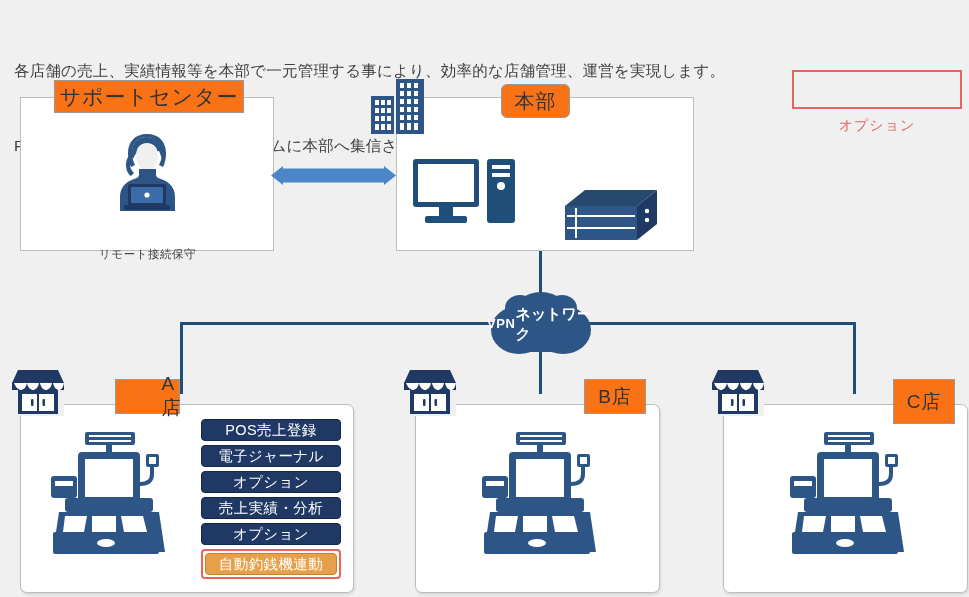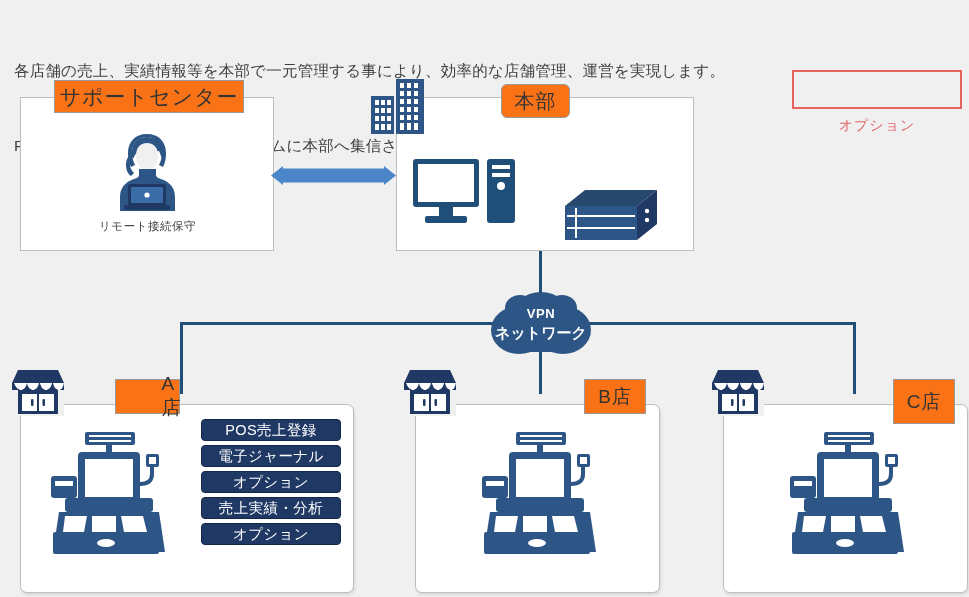--- a/index.html
+++ b/index.html
@@ -60,20 +60,21 @@
   .chip.store { font-size: 19px; letter-spacing: 1px; }
 
   
   .caption {
     position: absolute;
     color: #3f3f3f;
     font-size: 11.5px;
     letter-spacing: 0.5px;
     text-align: center;
     white-space: nowrap;
+    margin-top: 28px;
   }
 
   
   .line-h, .line-v {
     position: absolute;
     background: #1f4e79;
   }
   .line-h { height: 3px; }
   .line-v { width: 3px; }
 
@@ -93,21 +94,21 @@
     top: 288px;
     width: 108px;
     height: 72px;
     z-index: 7;
   }
   .cloud .label {
     position: absolute;
     left: 0; top: 0;
     width: 108px; height: 72px;
     display: flex;
-    flex-direction: column;
+    flex-direction: row;
     align-items: center;
     justify-content: center;
     color: #ffffff;
     line-height: 1.35;
     pointer-events: none;
   }
   .cloud .l1 { font-size: 13px; font-weight: bold; letter-spacing: 0.6px; }
   .cloud .l2 { font-size: 15px; letter-spacing: 0px; font-weight: bold; }
 
   
@@ -365,20 +366,23 @@
       <ellipse cx="61" cy="111" rx="9" ry="4" fill="#ffffff"></ellipse>
     </svg>
   </div>
 
   <div class="featlist">
     <div class="feat std">POS売上登録</div>
     <div class="feat std">電子ジャーナル</div>
     <div class="feat std">オプション</div>
     <div class="feat std">売上実績・分析</div>
     <div class="feat std">オプション</div>
+    <div class="optwrap">
+      <div class="feat opt">自動釣銭機連動</div>
+    </div>
   </div>
 
   <div class="panel rounded" style="left:415px; top:404px; width:245px; height:189px;"></div>
   <div class="chip store" style="left:584px; top:379px; width:62px; height:35px;">B店</div>
 
   <div class="icon" style="left:404px; top:366px; width:52px; height:50px; z-index:8;">
     <svg width="52" height="50" viewBox="0 0 52 50">
       <rect x="0" y="0" width="52" height="50" fill="#f0f0f0"></rect>
       <path d="M6 4h40l6 13H0z" fill="#1f3864"></path>
       <path d="M0 17h52v7H0z" fill="#1f3864"></path>

